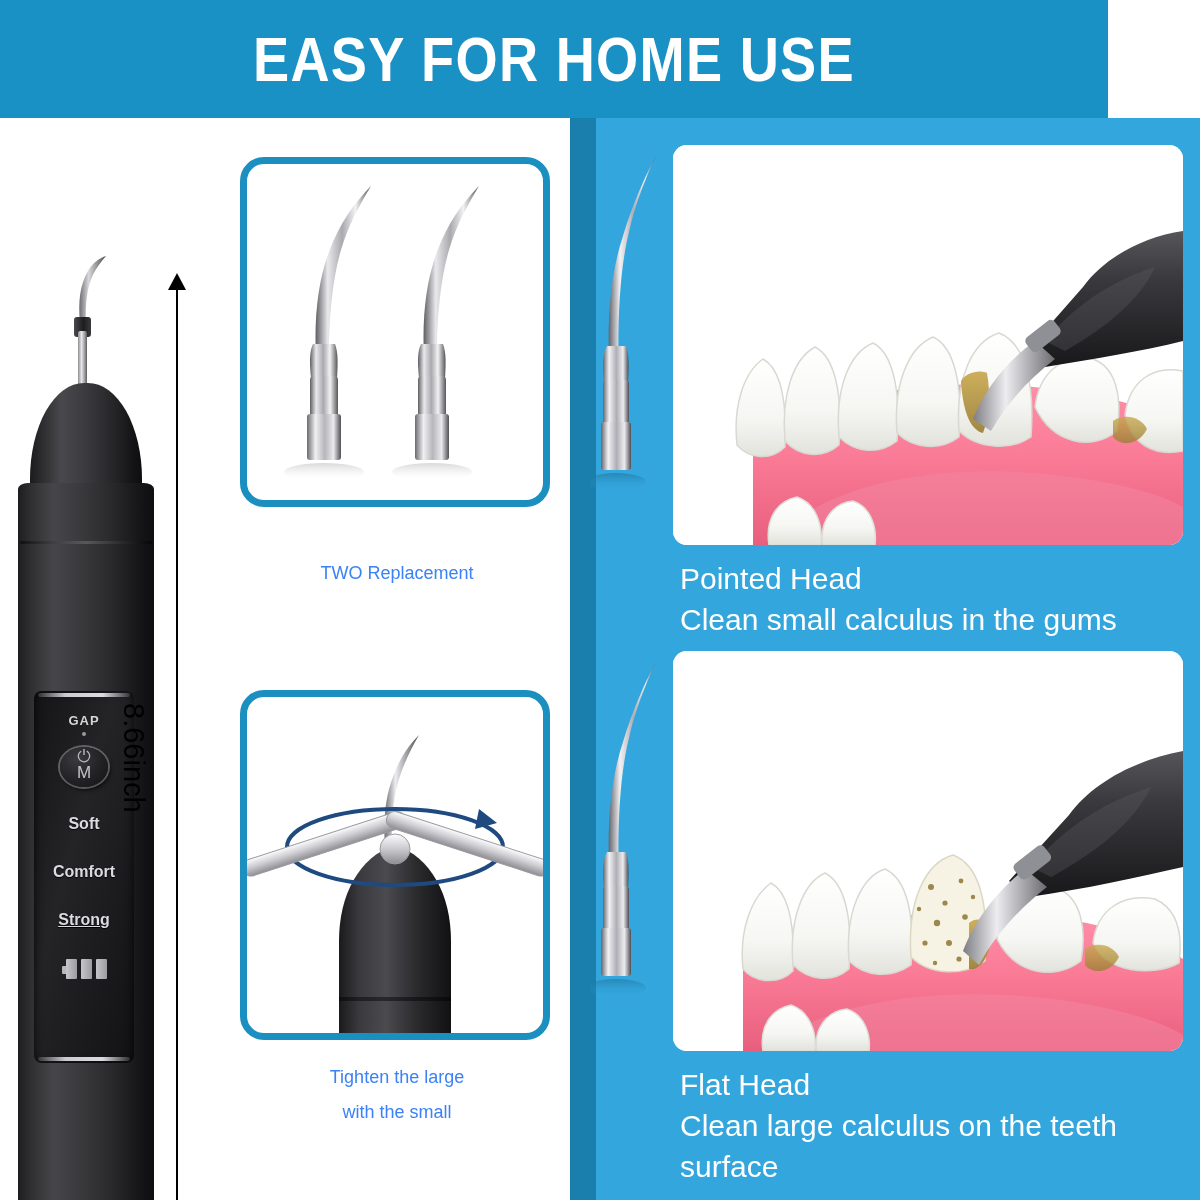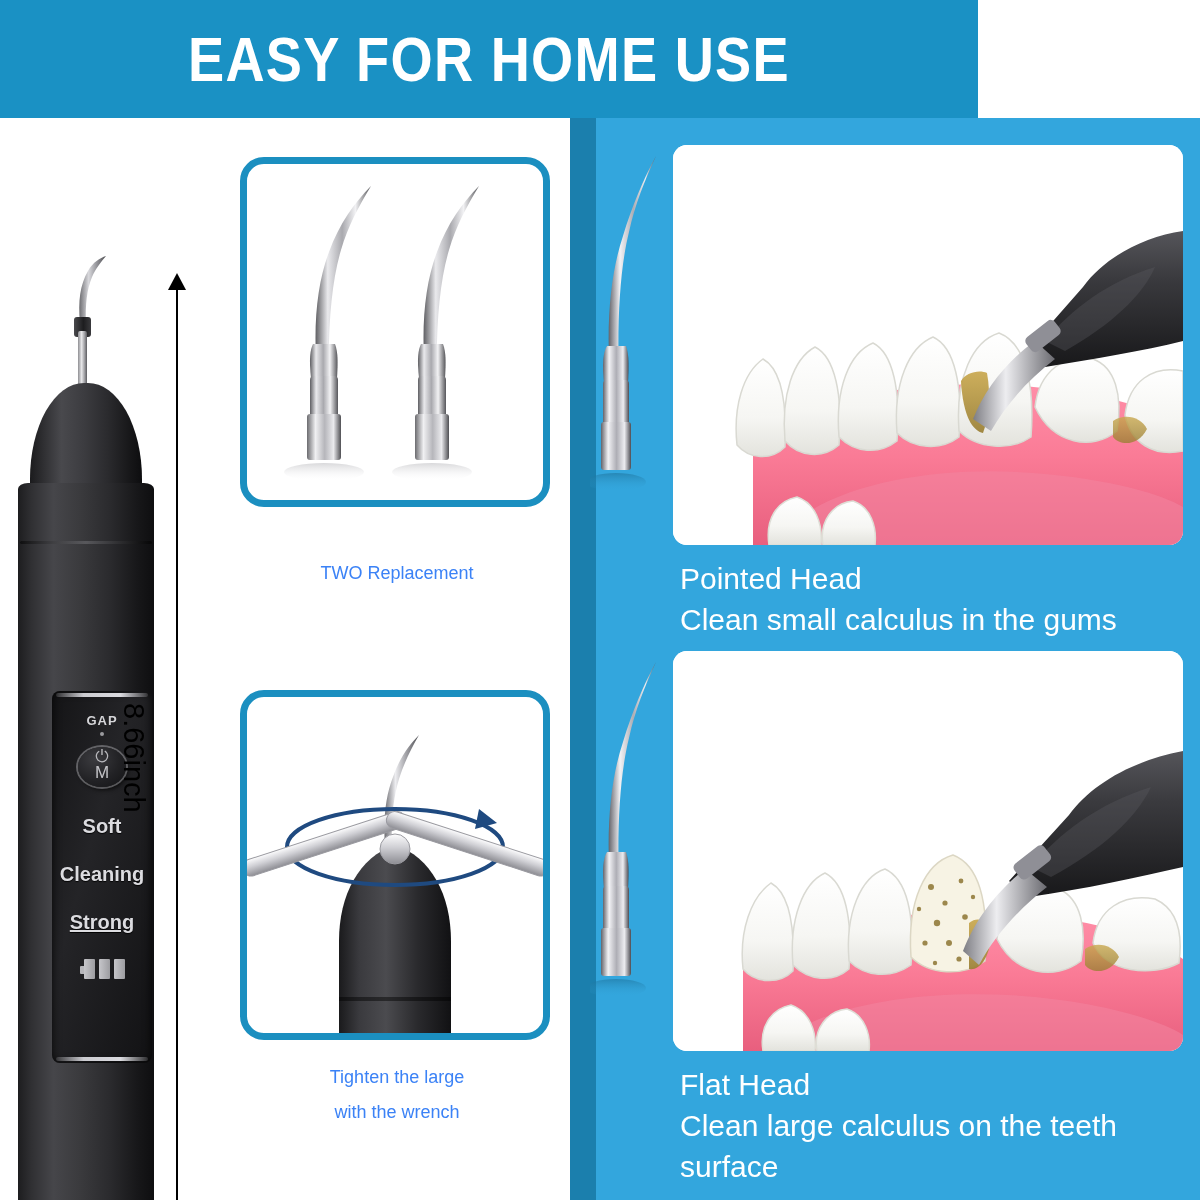--- a/index.html
+++ b/index.html
@@ -6,21 +6,21 @@
   html, body {
     width: 1200px; height: 1200px;
     background: #ffffff;
     font-family: "Liberation Sans", sans-serif;
     overflow: hidden;
   }
   #root { position: relative; width: 1200px; height: 1200px; background: #fff; }
 
   
   .banner {
-    position: absolute; left: 0; top: 0; width: 978px; height: 118px;
+    position: absolute; left: 0; top: 0; width: 1108px; height: 118px;
     background: #1a91c4;
     display: flex; align-items: center; justify-content: center;
   }
   .banner-title {
     color: #ffffff;
     font-size: 63px;
     font-weight: 700;
     letter-spacing: 1.5px;
     transform: scaleX(0.86);
     font-family: "Liberation Sans", sans-serif;
@@ -64,21 +64,21 @@
     position: absolute; left: 56px; top: 44px; width: 17px; height: 20px;
     background: linear-gradient(to right, #4a4a4d, #1d1d1f 55%, #3a3a3d);
     border-radius: 3px;
   }
   .tip-curve {
     position: absolute; left: 46px; top: -18px; width: 56px; height: 70px;
   }
 
   
   .panel {
-    position: absolute; left: 34px; top: 418px; width: 100px; height: 372px;
+    position: absolute; left: 16px; top: 418px; width: 100px; height: 372px;
     background: linear-gradient(to bottom right, #141416 0%, #242427 40%, #121214 100%);
     border-radius: 8px;
     box-shadow: inset 0 0 10px rgba(0,0,0,.85);
   }
   .panel-chrome-t, .panel-chrome-b {
     position: absolute; left: 4px; width: 92px; height: 4px;
     background: linear-gradient(to right, rgba(225,225,230,.15), rgba(235,235,240,.85) 30%, rgba(240,240,245,.9) 70%, rgba(225,225,230,.15));
     border-radius: 3px;
   }
   .panel-chrome-t { top: 2px; }
@@ -101,21 +101,21 @@
   .pwr-glyph {
     position: absolute; left: 0; top: 1px; width: 48px; text-align: center;
     color: #b9b9bd; font-size: 17px; line-height: 18px;
   }
   .pwr-m {
     position: absolute; left: 0; top: 16px; width: 48px; text-align: center;
     color: #c3c3c7; font-size: 17px; line-height: 20px; font-weight: 400;
   }
   .mode {
     position: absolute; left: 0; width: 100px; text-align: center;
-    color: #dcdce0; font-size: 20px; font-weight: 700;
+    color: #dcdce0; font-size: 16px; font-weight: 700;
     text-shadow: 0 1px 1px rgba(0,0,0,.9);
   }
   .mode-soft    { top: 124px; }
   .mode-comfort { top: 172px; }
   .mode-strong  { top: 220px; text-decoration: underline; }
 
   .batt { position: absolute; left: 28px; top: 268px; width: 48px; height: 20px; }
   .batt-tab {
     position: absolute; left: 0; top: 7px; width: 4px; height: 8px;
     background: #b7b7bb; border-radius: 1px 0 0 1px;
@@ -231,21 +231,21 @@
 
         <div class="lbl-gap">GAP</div>
         <div class="gap-dot"></div>
 
         <div class="pwr-btn">
           <div class="pwr-glyph">⏻</div>
           <div class="pwr-m">M</div>
         </div>
 
         <div class="mode mode-soft">Soft</div>
-        <div class="mode mode-comfort">Cleaning</div>
+        <div class="mode mode-comfort">Comfort</div>
         <div class="mode mode-strong">Strong</div>
 
         <div class="batt">
           <div class="batt-tab"></div>
           <div class="batt-bar b1"></div>
           <div class="batt-bar b2"></div>
           <div class="batt-bar b3"></div>
         </div>
       </div>
     </div>
@@ -338,21 +338,21 @@
         <rect x="-8" y="138" width="170" height="17" rx="8" fill="url(#wsteel)" transform="rotate(-18 78 146)" stroke="#9a9aa0" stroke-width="1"></rect>
         <rect x="136" y="138" width="170" height="17" rx="8" fill="url(#wsteel)" transform="rotate(18 220 146)" stroke="#9a9aa0" stroke-width="1"></rect>
         <circle cx="148" cy="152" r="15" fill="url(#wsteel)" stroke="#9a9aa0" stroke-width="1"></circle>
       </g>
 
       <path d="M232 112 L250 126 L228 132 Z" fill="#1f4a80"></path>
     </svg>
   </div>
   <div class="caption caption-wrench">
     <div>Tighten the large</div>
-    <div>with the wrench</div>
+    <div>with the small</div>
   </div>
 
   <div class="blue-panel">
     <div class="panel-fade"></div>
     <div class="blue-edge"></div>
 
     <svg class="side-tip side-tip-top" viewBox="0 0 70 400">
       <defs>
         <linearGradient id="sidesteel" x1="0" y1="0" x2="1" y2="0">
           <stop offset="0%" stop-color="#63636a"></stop>

